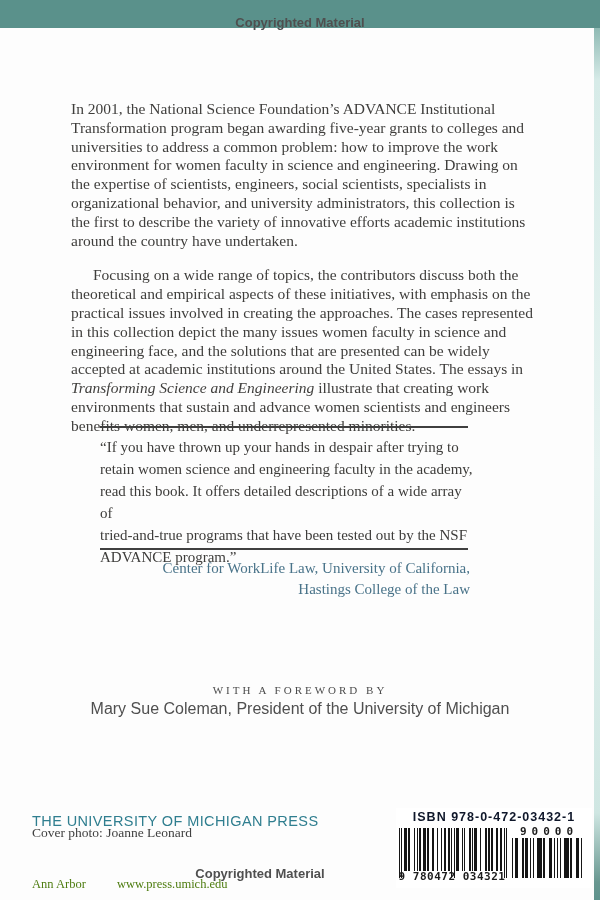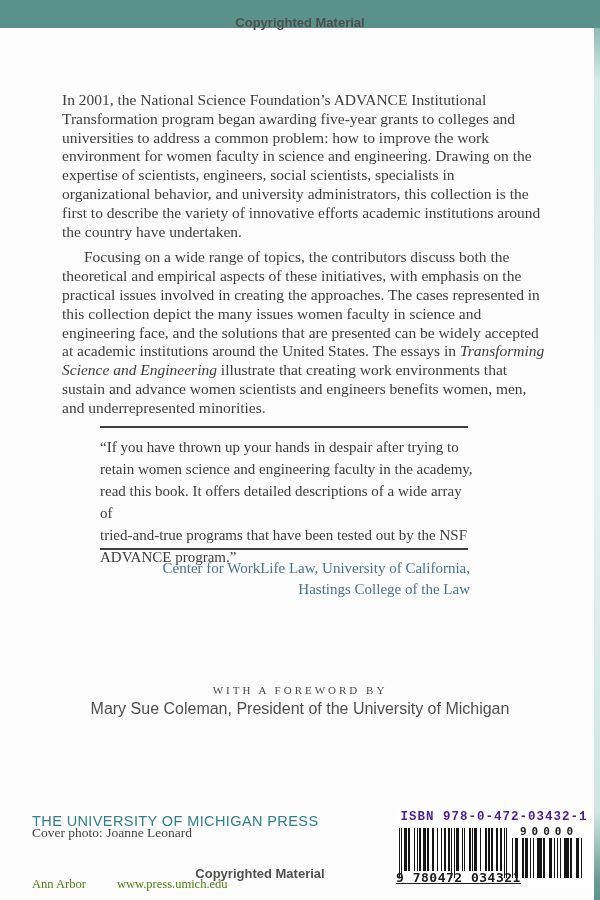--- a/index.html
+++ b/index.html
@@ -10,21 +10,21 @@
   .edge-right{position:absolute;right:0;top:28px;width:6px;height:872px;
     background:linear-gradient(to bottom,#8fbab4 0%,#d7ebe8 6%,#e7f3f1 50%,#cfe6e2 90%,#689790 98%,#5f938d 100%);}
 
   .copyright{position:absolute;width:100%;text-align:center;
     font-family:"Liberation Sans",sans-serif;font-weight:700;font-size:13px;color:#4f4f4f;}
   .copyright.top{top:15px;left:0;}
   .copyright.bottom{top:866px;left:110px;width:300px;}
 
   .body-copy{position:absolute;left:55px;top:84px;width:497px;
     font-size:15.5px;line-height:18.8px;color:#3f3e3c;text-align:left;}
-  .body-copy p{margin:7px;}
+  .body-copy p{margin:16px;}
   .body-copy p.indent{text-indent:22px;}
   .em{font-style:italic;}
 
   .rule{position:absolute;left:100px;width:368px;height:2px;background:#3f3f3f;}
   .rule.top-rule{top:426px;}
   .rule.bottom-rule{top:548px;}
 
   .quote{position:absolute;left:100px;top:436px;width:375px;
     font-size:15px;line-height:22px;color:#3d3c3a;}
 
@@ -37,30 +37,30 @@
     font-family:"Liberation Sans",sans-serif;font-size:16px;color:#4f4f4f;}
 
   .cover-photo{position:absolute;left:32px;top:825px;font-size:13.5px;color:#414141;}
   .press-name{position:absolute;left:32px;top:813px;
     font-family:"Liberation Sans",sans-serif;font-size:14.5px;letter-spacing:.4px;color:#2f7e8f;}
   .press-row{position:absolute;left:32px;top:869px;font-size:12.5px;color:#4d7c0f;margin-top:8px;}
   .press-row .site{margin-left:28px;}
 
   .barcode-box{position:absolute;left:396px;top:808px;width:196px;height:80px;background:#ffffff;}
   .isbn-label{position:absolute;left:0;top:2px;width:196px;text-align:center;
-    font-family:Liberation Mono, monospace;font-size:12.5px;font-weight:700;
-    letter-spacing:1px;color:#4c1d95;white-space:nowrap;}
+    font-family:Liberation Sans, sans-serif;font-size:12.5px;font-weight:700;
+    letter-spacing:1px;color:#0f172a;white-space:nowrap;}
   .supp-digits{position:absolute;left:114px;top:17px;width:78px;text-align:center;
     font-family:"DejaVu Sans Mono",monospace;font-size:11px;font-weight:700;
     letter-spacing:5px;color:#1d1d1d;white-space:nowrap;}
   .ean-svg{position:absolute;left:3px;top:20px;width:108px;height:50px;}
   .supp-svg{position:absolute;left:116px;top:30px;width:70px;height:40px;}
   .ean-digits{position:absolute;left:0px;top:62px;width:112px;text-align:center;
-    font-family:"DejaVu Sans Mono",monospace;font-size:13px;font-weight:700;
-    letter-spacing:.5px;color:#1d1d1d;white-space:nowrap;text-decoration:underline;}
+    font-family:"DejaVu Sans Mono",monospace;font-size:11px;font-weight:700;
+    letter-spacing:.5px;color:#1d1d1d;white-space:nowrap;}
 </style>
 </head>
 <body>
 
 <div id="cover">
 
   <div class="band-top"></div>
   <div class="edge-right"></div>
 
   <div class="copyright top">Copyrighted Material</div>

